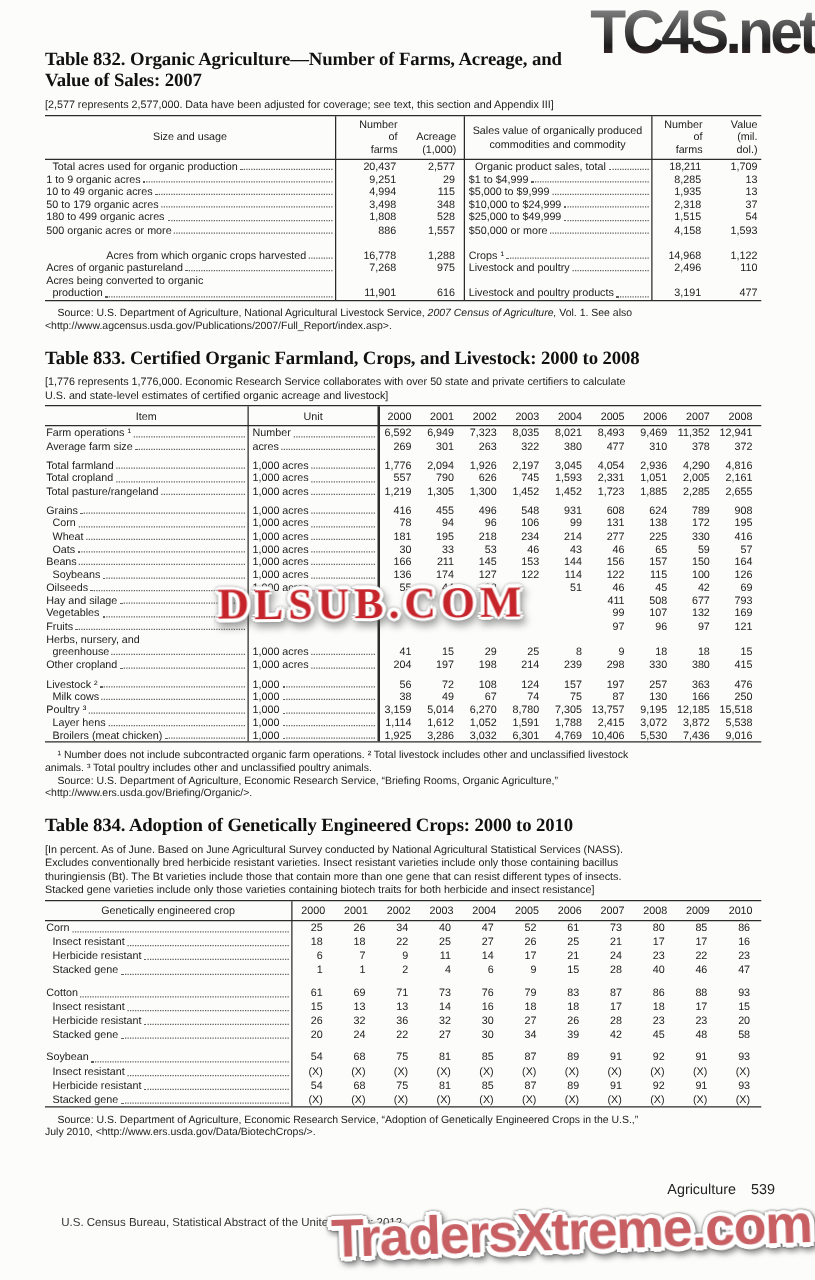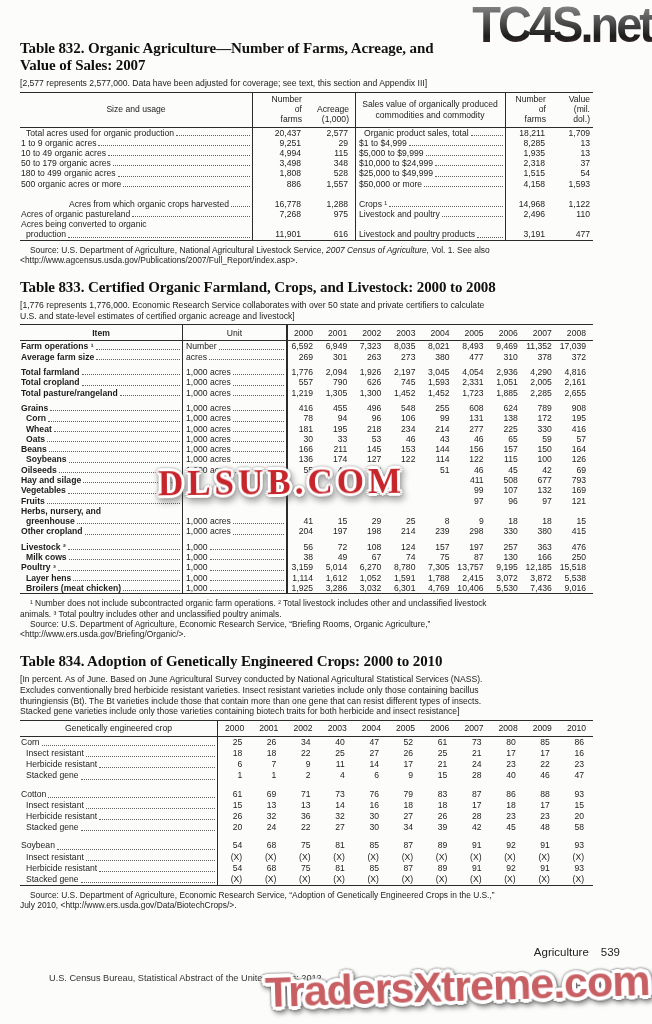--- a/index.html
+++ b/index.html
@@ -1,21 +1,21 @@
 <!DOCTYPE html>
 <html><head>
 <meta charset="utf-8">
 <style>
   html,body{margin:0;padding:0;}
   body{
     width:652px;height:1024px;position:relative;overflow:hidden;
     background:#fcfcfb;color:#1c1c1c;
     font-family:"Liberation Sans",sans-serif;font-size:8.6px;
   }
-  .content{padding:40px 27px 0 20px;width:573px;box-sizing:content-box;}
+  .content{padding:40px 27px 0 36px;width:573px;box-sizing:content-box;}
   .tbl-title{
     font-family:"Liberation Serif",serif;font-weight:bold;font-size:15px;
     line-height:17px;white-space:pre-line;color:#111;margin-bottom:4px;letter-spacing:-0.1px;
   }
   .headnote{font-size:8.6px;line-height:10.6px;white-space:pre-line;margin-bottom:3px;color:#222;}
   .tbl{border-top:1.5px solid #2b2b2b;border-bottom:1.5px solid #2b2b2b;position:relative;margin-bottom:4px;}
   .hdr{display:flex;border-bottom:1px solid #2b2b2b;align-items:stretch;}
   .hcell{box-sizing:border-box;padding:2px 3px;display:flex;}
   .hc-center{align-items:center;justify-content:center;text-align:center;white-space:pre-line;line-height:10.2px;}
   .hc-br{align-items:flex-end;justify-content:flex-end;text-align:right;white-space:pre-line;line-height:10.2px;padding-right:6px;}
@@ -32,21 +32,21 @@
   .t832 .c1{width:232px;}
   .t832 .c2{width:56px;}
   .t832 .c3{width:47px;}
   .t832 .c4{width:150px;padding-left:3px;}
   .t832 .c5{width:47px;}
   .t832 .c6{width:41px;padding-right:3px;}
   .t832 .hdr{height:34px;}
   
   .t833 .row{height:10.3px;line-height:10.3px;}
   .t833 .gap{height:5px;}
-  .t833 .cl{width:162px;font-weight:bold;}
+  .t833 .cl{width:162px;}
   .t833 .cu{width:104px;padding-left:4px;}
   .t833 .cy{flex:1 1 0;text-align:right;padding-right:7px;}
   .t833 .hdr{height:15px;}
   
   .t834 .row{height:11.2px;line-height:11.2px;}
   .t834 .gap{height:7px;}
   .t834 .cl{width:197px;}
   .t834 .cy{flex:1 1 0;text-align:right;padding-right:9px;}
   .t834 .hdr{height:15px;}
   .fnblock{margin-top:4px;margin-bottom:14px;}
@@ -293,35 +293,35 @@
             <span class="leader"></span>
           </div>
           <div class="c num cy">6,592</div>
           <div class="c num cy">6,949</div>
           <div class="c num cy">7,323</div>
           <div class="c num cy">8,035</div>
           <div class="c num cy">8,021</div>
           <div class="c num cy">8,493</div>
           <div class="c num cy">9,469</div>
           <div class="c num cy">11,352</div>
-          <div class="c num cy">17,039</div>
+          <div class="c num cy">12,941</div>
         </div>
         <div class="row">
           <div class="c labcell cl">
             <span class="lt" style="padding-left: 1px;">Average farm size</span>
             <span class="leader"></span>
           </div>
           <div class="c labcell cu">
             <span class="lt">acres</span>
             <span class="leader"></span>
           </div>
           <div class="c num cy">269</div>
           <div class="c num cy">301</div>
           <div class="c num cy">263</div>
-          <div class="c num cy">273</div>
+          <div class="c num cy">322</div>
           <div class="c num cy">380</div>
           <div class="c num cy">477</div>
           <div class="c num cy">310</div>
           <div class="c num cy">378</div>
           <div class="c num cy">372</div>
         </div>
         <div class="gap"></div>
         <div class="row">
           <div class="c labcell cl">
             <span class="lt" style="padding-left: 1px;">Total farmland</span>
@@ -386,21 +386,21 @@
             <span class="leader"></span>
           </div>
           <div class="c labcell cu">
             <span class="lt">1,000 acres</span>
             <span class="leader"></span>
           </div>
           <div class="c num cy">416</div>
           <div class="c num cy">455</div>
           <div class="c num cy">496</div>
           <div class="c num cy">548</div>
-          <div class="c num cy">255</div>
+          <div class="c num cy">931</div>
           <div class="c num cy">608</div>
           <div class="c num cy">624</div>
           <div class="c num cy">789</div>
           <div class="c num cy">908</div>
         </div>
         <div class="row">
           <div class="c labcell cl">
             <span class="lt" style="padding-left: 6px;">Corn</span>
             <span class="leader"></span>
           </div>

